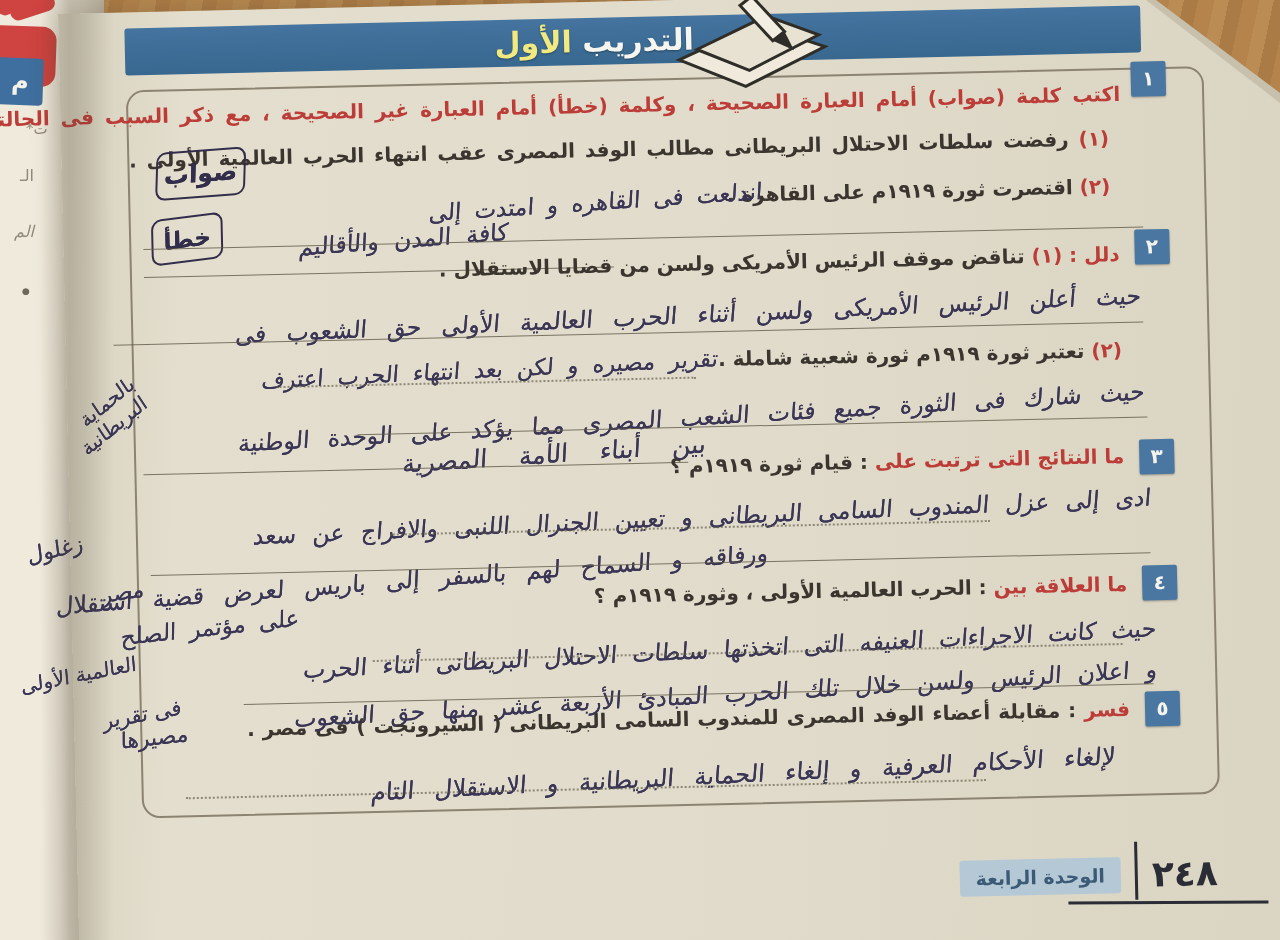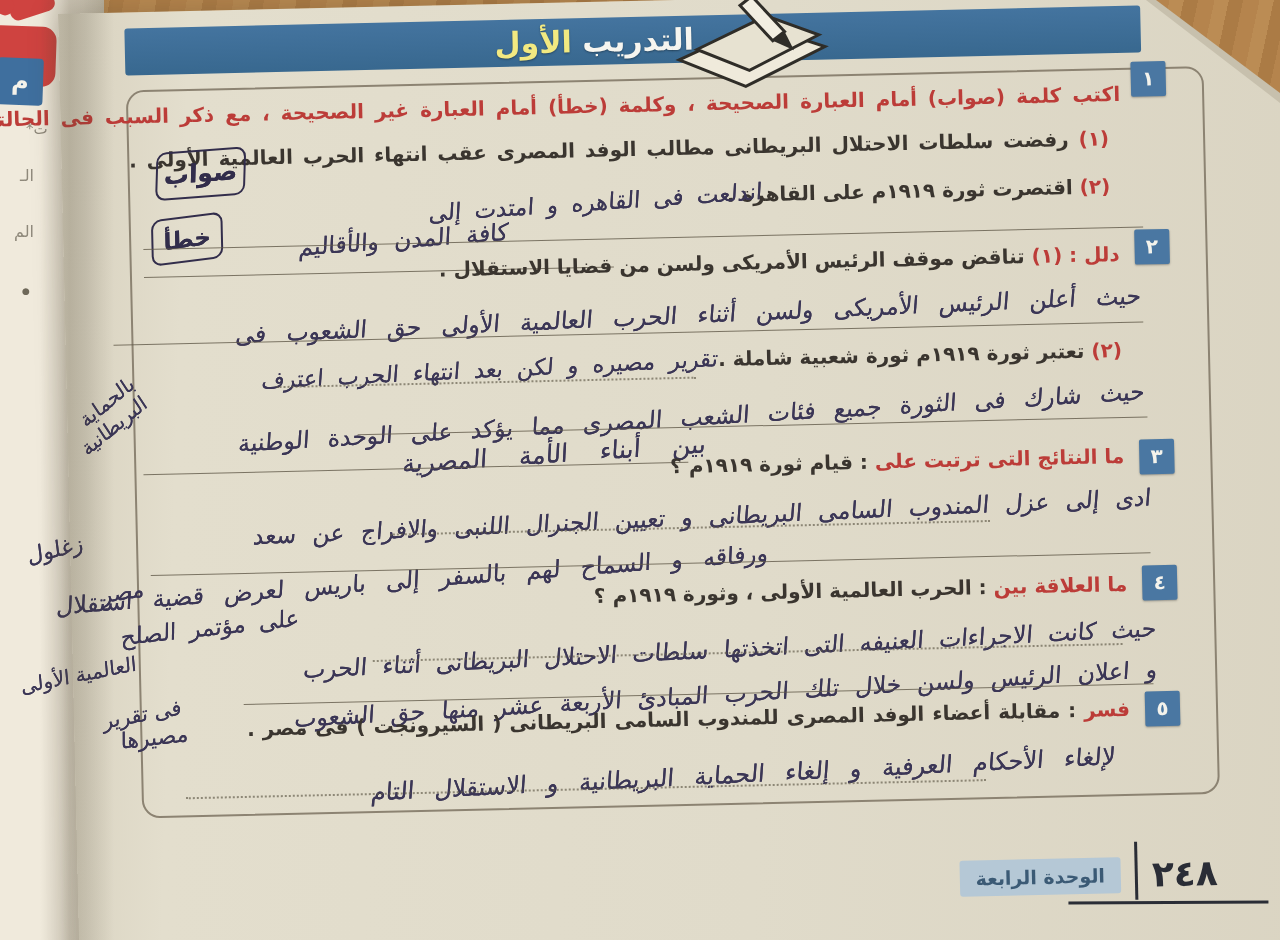--- a/index.html
+++ b/index.html
@@ -92,21 +92,21 @@
 <body>
 
 <div class="left-page">
   <div class="corner-red" style="left:8px;top:-10px;width:46px;height:26px;transform:rotate(-18deg);"></div>
   <div class="corner-red" style="left:-8px;top:-4px;width:22px;height:18px;transform:rotate(30deg);"></div>
   <div class="side-tab-outer">
     <div class="side-tab-inner">م</div>
   </div>
   <span class="frag" style="left:26px;top:120px;font-size:15px;">*ت</span>
   <span class="frag" style="left:20px;top:166px;font-size:16px;">الـ</span>
-  <span class="frag" style="left:14px;top:222px;font-size:16px;">الم</span>
+  <span class="frag" style="left:14px;top:222px;font-size:16px;font-style:italic;">الم</span>
   <span class="frag" style="left:22px;top:286px;font-size:9px;color:#6e6859;">●</span>
 </div>
 
 <div class="page" dir="rtl">
 
   <div class="banner"></div>
   <div class="banner-title">
     <span class="t-main">التدريب</span>
     <span class="t-accent">الأول</span>
   </div>

